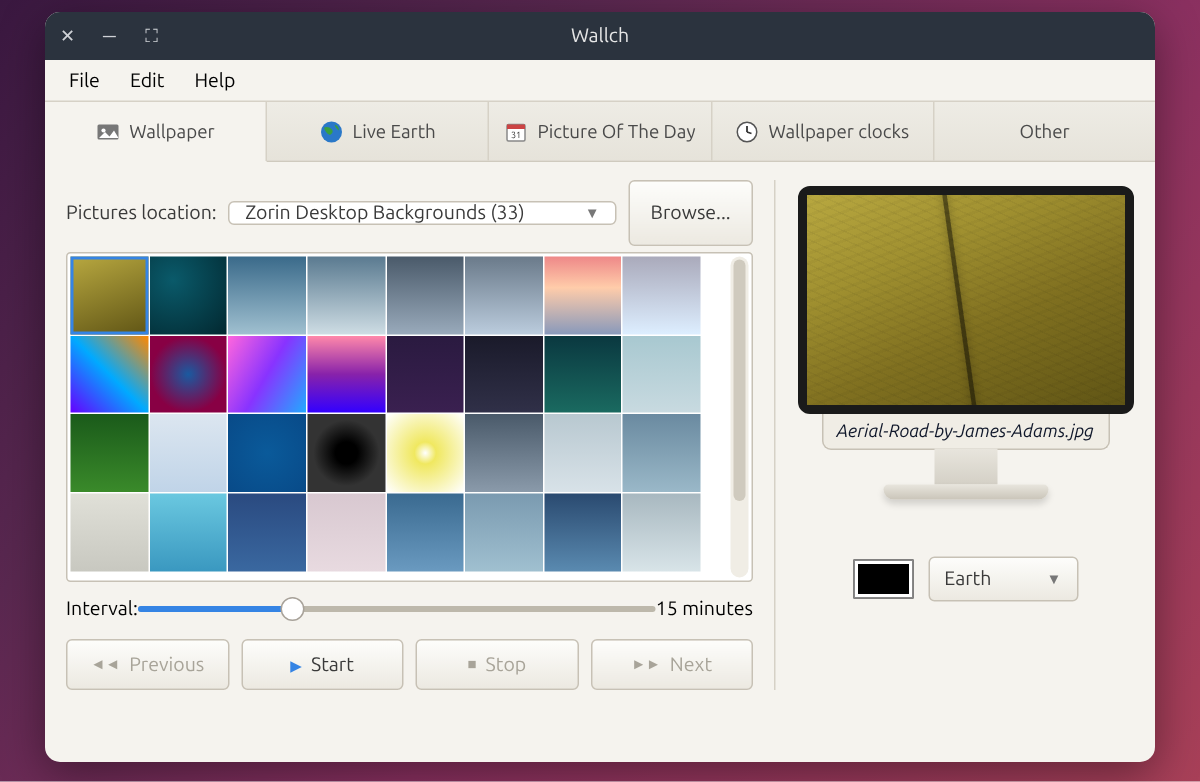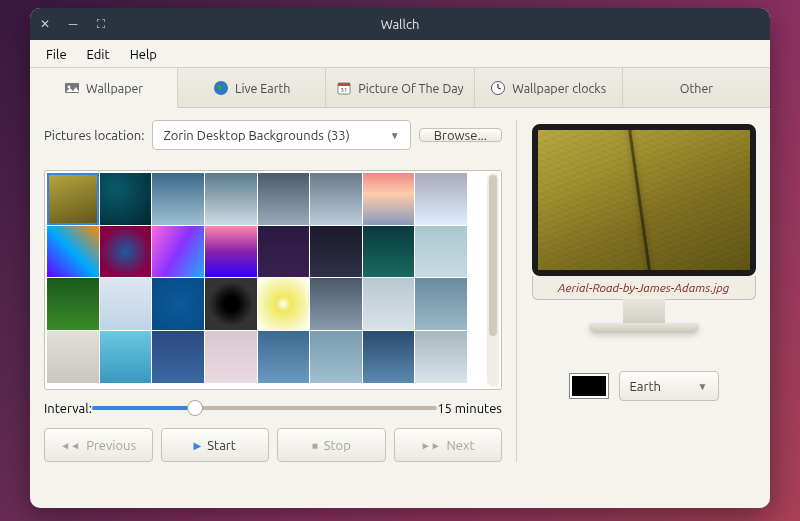--- a/index.html
+++ b/index.html
@@ -96,38 +96,38 @@
 .content {
   display: flex;
   padding: 12px 14px;
   gap: 14px;
 }
 .left-panel { flex: 1; display: flex; flex-direction: column; }
 .loc-row {
   display: flex;
   align-items: center;
   gap: 8px;
-  margin-bottom: 20px;
+  margin-bottom: 4px;
 }
 .loc-row label { color: #3a3a3a; white-space: nowrap; }
 .select {
   flex: 1;
-  height: 30px;
+  height: 16px;
   background: #fff;
   border: 1px solid #c7c1b5;
   border-radius: 4px;
   display: flex;
   align-items: center;
   padding: 0 10px;
   justify-content: space-between;
   cursor: pointer;
   color: #3a3a3a;
 }
 .btn {
-  height: 14px;
+  height: 44px;
   padding: 0 14px;
   background: linear-gradient(#fdfdfb, #ece9e1);
   border: 1px solid #c7c1b5;
   border-radius: 4px;
   display: flex;
   align-items: center;
   justify-content: center;
   gap: 6px;
   cursor: pointer;
   color: #3a3a3a;
@@ -260,28 +260,28 @@
 }
 .monitor-screen::after {
   content: "";
   position: absolute;
   inset: 0;
   background:
     repeating-linear-gradient(160deg, rgba(0,0,0,0.03) 0 2px, transparent 2px 6px),
     repeating-linear-gradient(25deg, rgba(0,0,0,0.04) 0 1px, transparent 1px 5px);
 }
 .monitor-caption {
-  width: 224px;
+  width: 192px;
   background: #f0ede5;
   border: 1px solid #c7c1b5;
   border-top: none;
   text-align: center;
   font-style: italic;
   padding: 5px 6px;
-  color: #7f1d1d;
+  color: #0f172a;
   font-size: 12px;
   border-radius: 0 0 6px 6px;
 }
 .monitor-stand {
   width: 42px; height: 24px;
   background: linear-gradient(#e8e5dd, #d4d0c6);
   margin-top: -1px;
 }
 .monitor-base {
   width: 110px; height: 10px;

